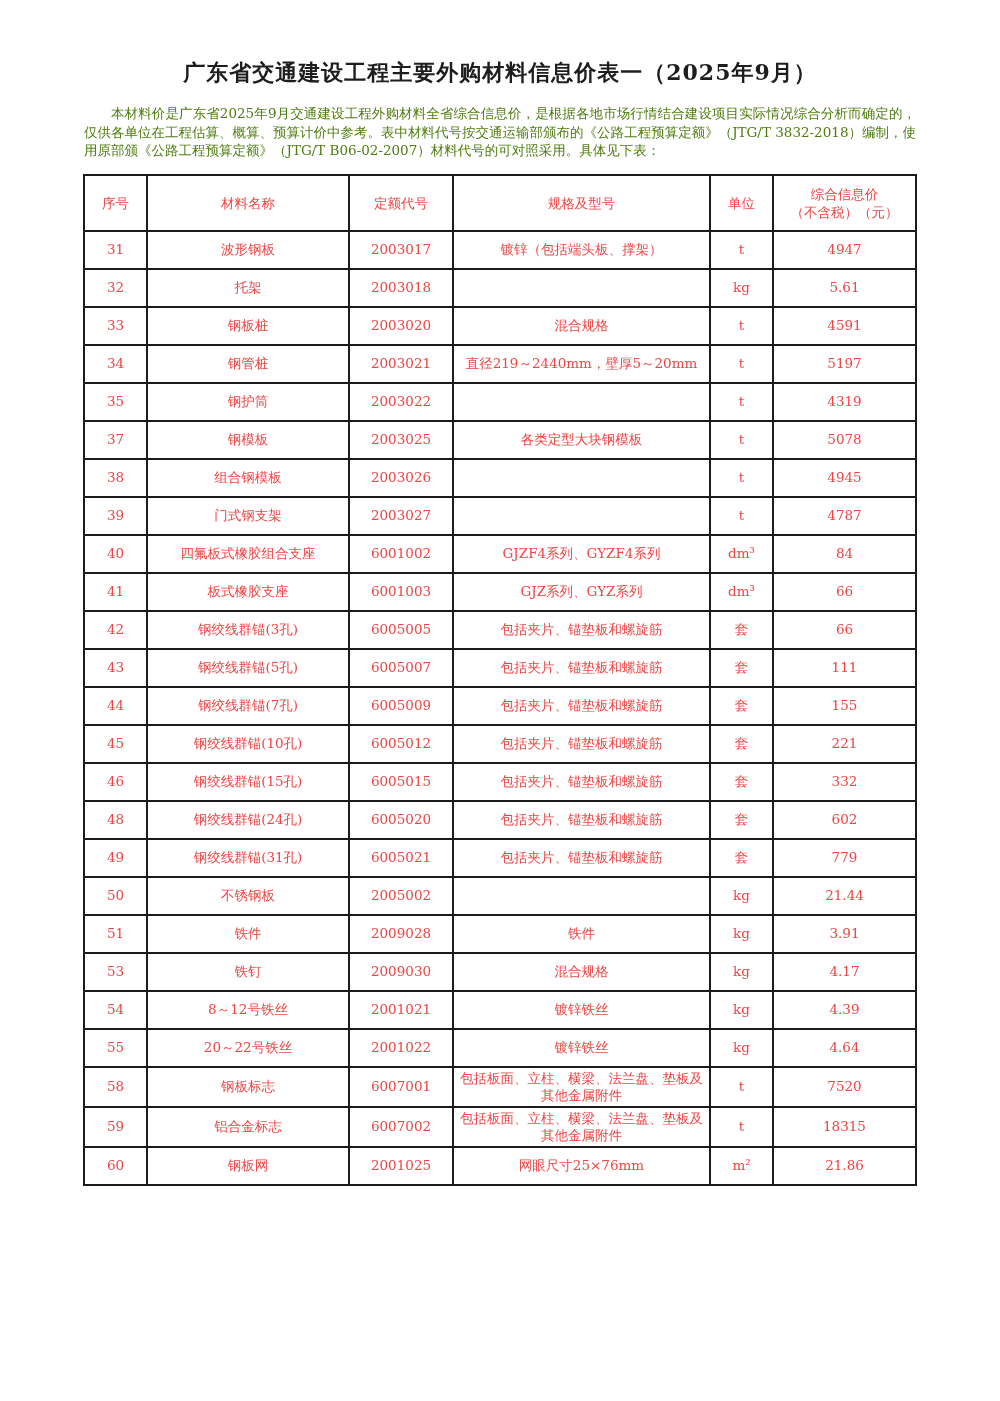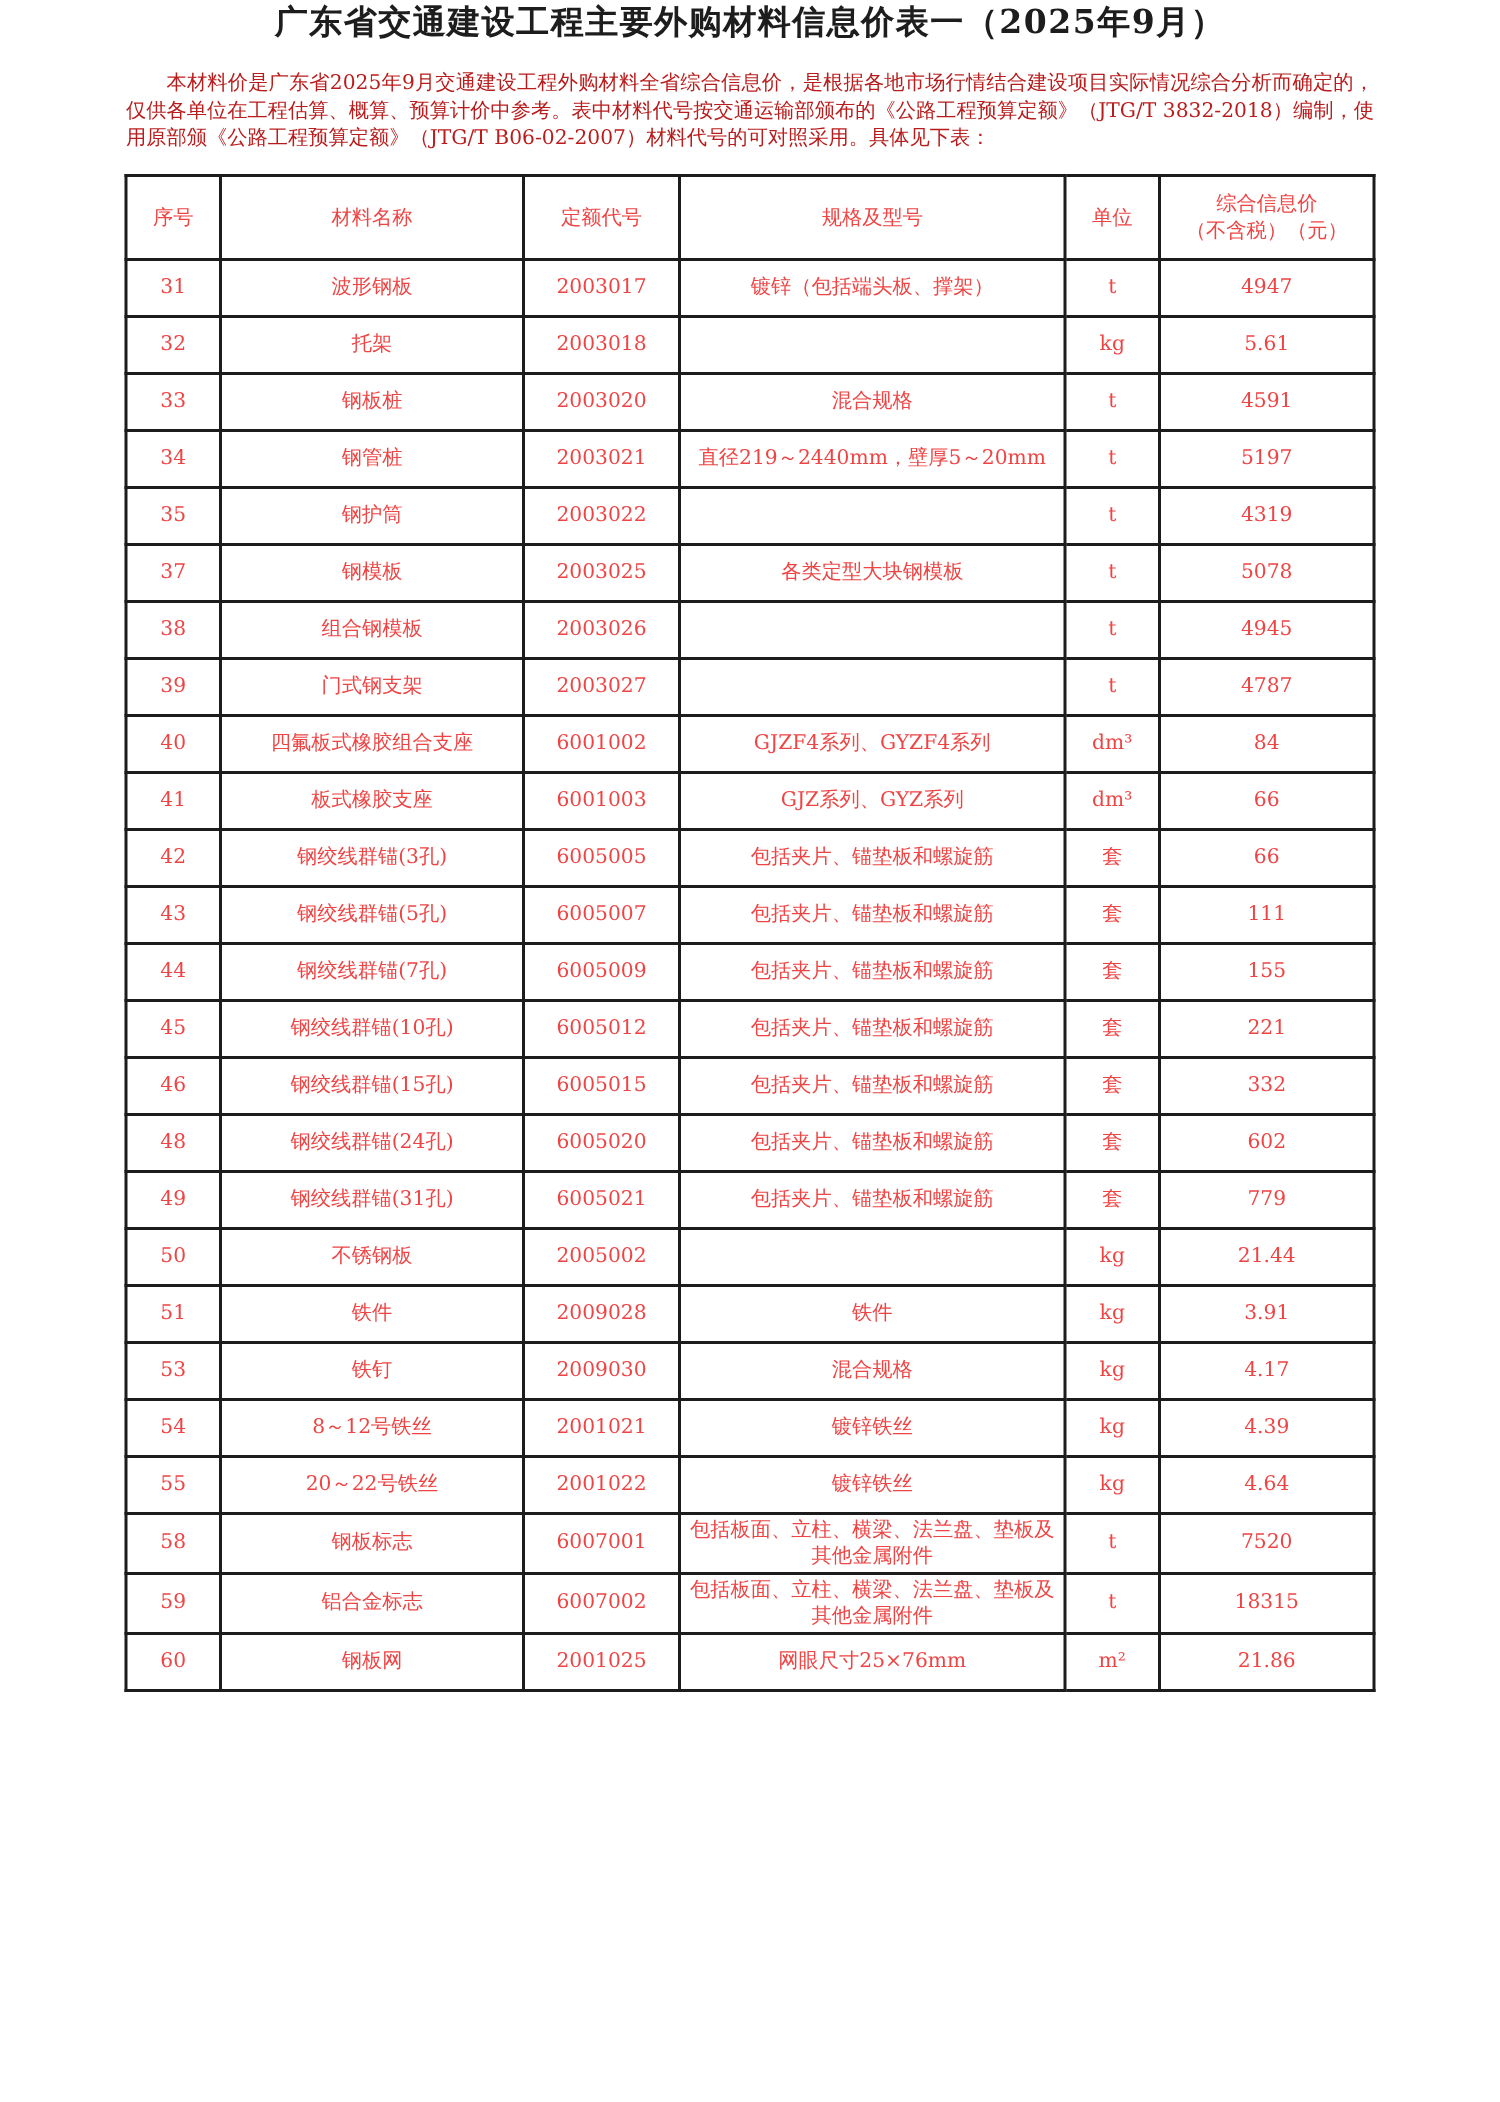--- a/index.html
+++ b/index.html
@@ -11,34 +11,35 @@
   }
   .page {
     position: relative;
     width: 1000px;
     height: 1401px;
     background: #ffffff;
     overflow: hidden;
   }
   .doc-title {
     margin: 0;
+    padding-top: 58px;
     text-align: center;
     font-size: 22px;
     font-weight: bold;
     letter-spacing: 1px;
     color: #1d1d1d;
   }
   .intro {
     width: 832px;
     margin: 16px auto 14px auto;
     font-size: 13.5px;
     line-height: 18.5px;
     text-align: justify;
     text-indent: 2em;
-    color: #b91c1c;
+    color: #4d7c0f;
   }
   table.price-table {
     width: 832px;
     margin: 4px auto 0 auto;
     border-collapse: collapse;
     table-layout: fixed;
     font-size: 13.5px;
     color: #ef4444;
   }
   table.price-table th,

